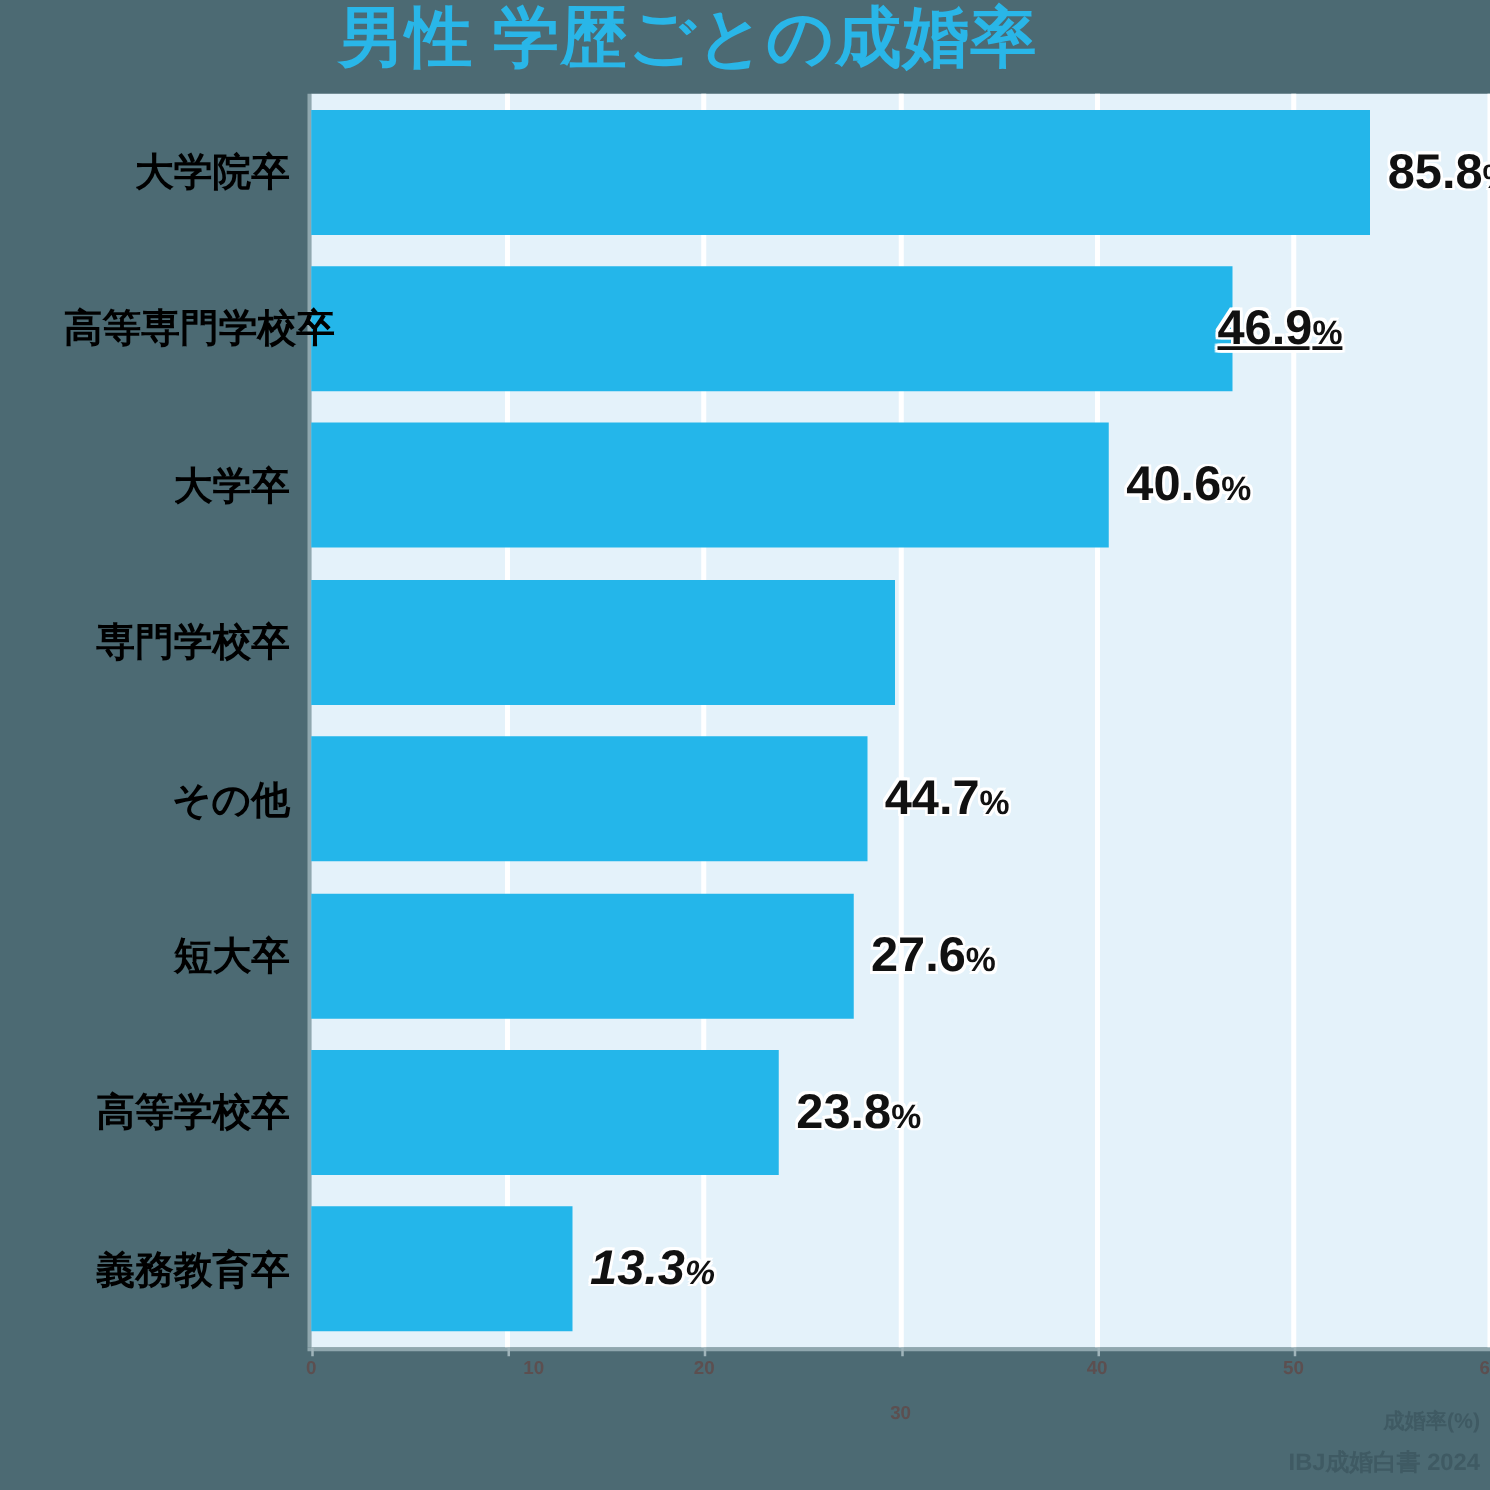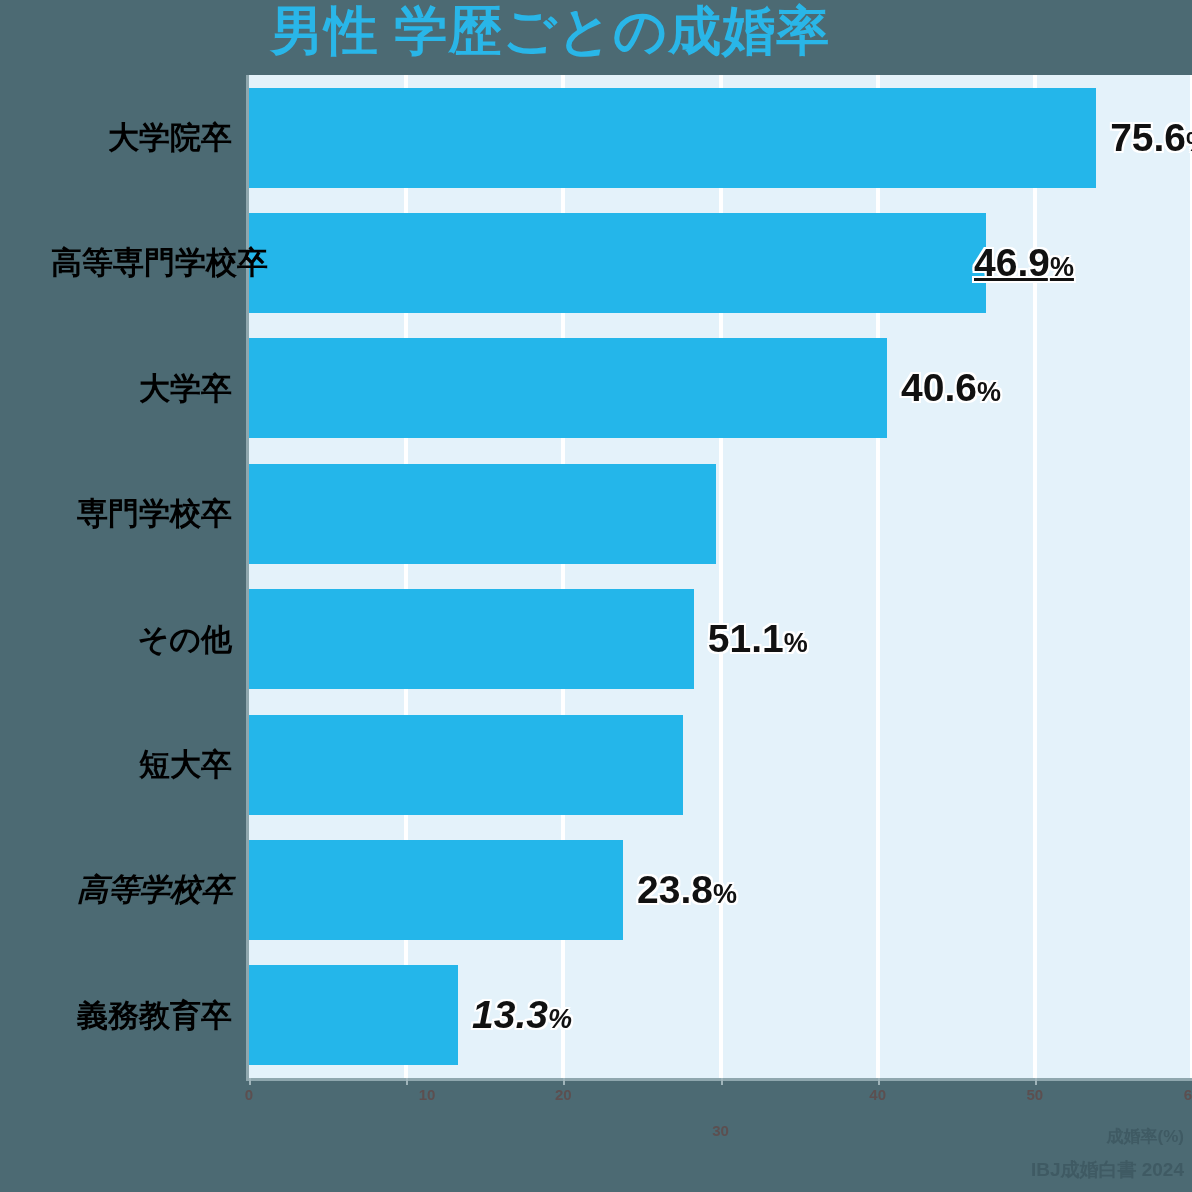--- a/index.html
+++ b/index.html
@@ -179,58 +179,59 @@
       <div class="gridline" style="left: 875.667px;"></div>
       <div class="gridline" style="left: 1032.83px;"></div>
       <div class="gridline" style="left: 1190px;"></div>
     </div>
 
   <div id="axis-spine"></div>
 
   <div id="bars">
       <div class="bar-row" style="top: 3px; height: 125.375px;">
         <div class="bar" style="width: 847.128px; top: 12.6875px;"></div>
-        <div class="bar-value" style="left: 861.128px; top: 12.6875px;"><span>75.6</span><span class="pct">%</span></div>
+        <div class="bar-value" style="left: 861.128px; top: 12.6875px;"><span>85.8</span><span class="pct">%</span></div>
       </div>
       <div class="bar-row" style="top: 128.375px; height: 125.375px;">
         <div class="bar" style="width: 737.112px; top: 12.6875px;"></div>
         <div class="bar-value" style="left: 725px; top: 12.6875px; text-decoration: underline;"><span>46.9</span><span class="pct">%</span></div>
       </div>
       <div class="bar-row" style="top: 253.75px; height: 125.375px;">
         <div class="bar" style="width: 638.097px; top: 12.6875px;"></div>
         <div class="bar-value" style="left: 652.097px; top: 12.6875px;"><span>40.6</span><span class="pct">%</span></div>
       </div>
       <div class="bar-row" style="top: 379.125px; height: 125.375px;">
         <div class="bar" style="width: 466.785px; top: 12.6875px;"></div>
       </div>
       <div class="bar-row" style="top: 504.5px; height: 125.375px;">
         <div class="bar" style="width: 444.782px; top: 12.6875px;"></div>
-        <div class="bar-value" style="left: 458.782px; top: 12.6875px;"><span>51.1</span><span class="pct">%</span></div>
+        <div class="bar-value" style="left: 458.782px; top: 12.6875px;"><span>44.7</span><span class="pct">%</span></div>
       </div>
       <div class="bar-row" style="top: 629.875px; height: 125.375px;">
         <div class="bar" style="width: 433.78px; top: 12.6875px;"></div>
+        <div class="bar-value" style="left: 447.78px; top: 12.6875px;"><span>27.6</span><span class="pct">%</span></div>
       </div>
       <div class="bar-row" style="top: 755.25px; height: 125.375px;">
         <div class="bar" style="width: 374.057px; top: 12.6875px;"></div>
         <div class="bar-value" style="left: 388.057px; top: 12.6875px;"><span>23.8</span><span class="pct">%</span></div>
       </div>
       <div class="bar-row" style="top: 880.625px; height: 125.375px;">
         <div class="bar" style="width: 209.032px; top: 12.6875px;"></div>
         <div class="bar-value" style="left: 223.032px; top: 12.6875px; font-style: italic;"><span>13.3</span><span class="pct">%</span></div>
       </div>
     </div>
 
   <div id="cat-labels">
       <div class="cat-label" style="top: 3px; height: 125.375px; line-height: 125.375px;">大学院卒</div>
       <div class="cat-label" style="top: 128.375px; height: 125.375px; line-height: 125.375px; margin-left: 36px;">高等専門学校卒</div>
       <div class="cat-label" style="top: 253.75px; height: 125.375px; line-height: 125.375px;">大学卒</div>
       <div class="cat-label" style="top: 379.125px; height: 125.375px; line-height: 125.375px;">専門学校卒</div>
       <div class="cat-label" style="top: 504.5px; height: 125.375px; line-height: 125.375px;">その他</div>
       <div class="cat-label" style="top: 629.875px; height: 125.375px; line-height: 125.375px;">短大卒</div>
-      <div class="cat-label" style="top: 755.25px; height: 125.375px; line-height: 125.375px; font-style: italic;">高等学校卒</div>
+      <div class="cat-label" style="top: 755.25px; height: 125.375px; line-height: 125.375px;">高等学校卒</div>
       <div class="cat-label" style="top: 880.625px; height: 125.375px; line-height: 125.375px;">義務教育卒</div>
     </div>
 
   <div id="x-axis-line"></div>
   <div id="xticks">
       <div class="xtick-mark" style="left: 249px;"></div>
       <div class="xtick-label" style="left: 249px;">0</div>
       <div class="xtick-mark" style="left: 406.167px;"></div>
       <div class="xtick-label" style="left: 427px;">10</div>
       <div class="xtick-mark" style="left: 563.333px;"></div>

